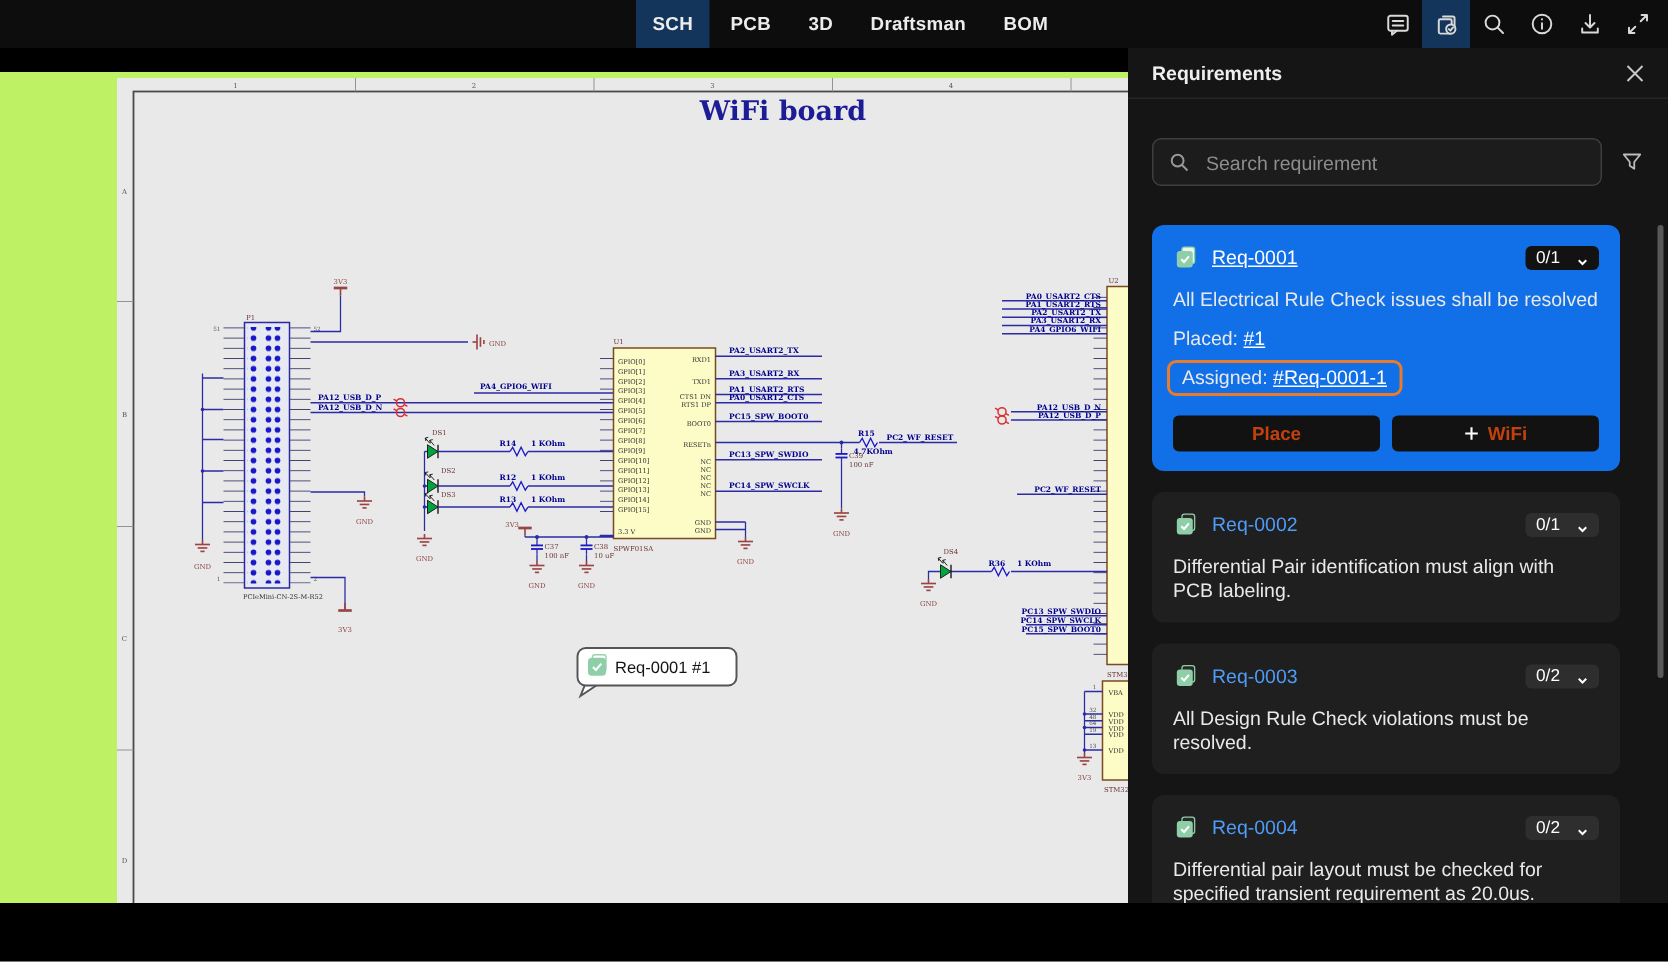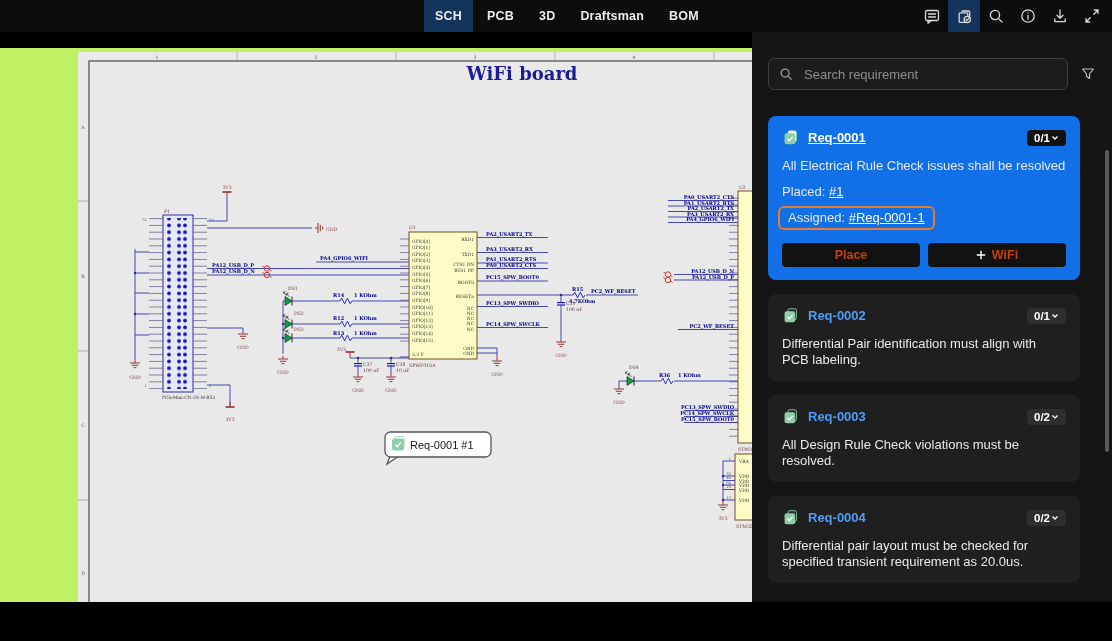--- a/index.html
+++ b/index.html
@@ -36,24 +36,24 @@
   .search-row{display:flex;align-items:center;margin:26px 16px 0 16px;gap:12px;}
   .searchbox{flex:1;display:flex;align-items:center;height:30px;background:#1c1c1c;
              border:1px solid #3e3e3e;border-radius:6px;padding:0 10px;gap:8px;}
   .searchbox input{flex:1;background:transparent;border:0;outline:0;color:#bef264;font-size:13px;min-width:0;}
   .searchbox input::placeholder{color:#8d8d8d;}
   .filter-btn{cursor:pointer;display:flex;align-items:center;}
   .cards{margin-top:26px;padding:0 32px 0 16px;display:flex;flex-direction:column;gap:14px;}
   .card{background:#1f1f1f;border-radius:8px;padding:13px 14px;color:#e9e9e9;}
   .card.selected{background:#1170e8;}
   .card-head{display:flex;align-items:center;gap:9px;}
-  .req-link{font-size:13px;font-weight:700;color:#4f9cf7;text-decoration:none;cursor:pointer;}
+  .req-link{font-size:13px;font-weight:400;color:#4f9cf7;text-decoration:none;cursor:pointer;}
   .selected .req-link{color:#fff;text-decoration:underline;}
-  .badge{margin-left:auto;display:flex;align-items:center;gap:1px;background:#2e2e2e;color:#fff;
-         font-size:11.5px;font-weight:700;padding:2px 7px;border-radius:4px;cursor:pointer;}
+  .badge{margin-left:auto;display:flex;align-items:flex-end;gap:11px;background:#2e2e2e;color:#fff;
+         font-size:11.5px;font-weight:400;padding:2px 7px;border-radius:4px;cursor:pointer;}
   .selected .badge{background:#121212;}
   .card-desc{font-size:13px;line-height:16px;margin-top:12px;}
   .meta-row{margin-top:10px;font-size:13px;}
   .meta-link{color:#fff;text-decoration:underline;cursor:pointer;}
   .assigned-wrap{display:inline-block;border:2px solid #e87b2c;border-radius:6px;
                  padding:2px 8px 3px 8px;margin-top:7px;margin-left:-4px;font-size:13px;}
   .btn-row{display:flex;gap:8px;margin-top:13px;}
   .btn{flex:1;height:24px;background:#121212;border-radius:4px;color:#c2410c;font-size:12.5px;
        font-weight:700;display:flex;align-items:center;justify-content:center;gap:6px;cursor:pointer;}
   .scrollbar{position:absolute;right:3px;top:118px;width:4px;height:302px;background:#585858;border-radius:2px;}
@@ -398,20 +398,28 @@
           <rect x="10" y="4.5" width="9" height="11" rx="1.5" fill="#fff" stroke="#9ad0b0" stroke-width="0.9"></rect>
           <rect x="7" y="6.5" width="12" height="12" rx="2.5" fill="#8ecfa8"></rect>
           <path d="M10.3,12.6 l2,2 l3.6,-4.2" stroke="#fff" stroke-width="1.4" fill="none"></path>
         </g>
         <text x="25" y="16.5" style="font:11px 'Liberation Sans',sans-serif;fill:#151515">Req-0001 #1</text>
       </g>
     </svg>
   </main>
 
   <aside class="panel">
+    <div class="panel-header">
+      <div class="panel-title">Requirements</div>
+      <div class="close-btn">
+        <svg width="12" height="12" viewBox="0 0 12 12">
+          <path d="M1,1 L11,11 M11,1 L1,11" stroke="#c9c9c9" stroke-width="1.3"></path>
+          </svg>
+      </div>
+    </div>
 
     <div class="search-row">
       <div class="searchbox">
         <svg width="15" height="15" viewBox="0 0 16 16">
           <circle cx="6.5" cy="6.5" r="4.2" stroke="#9a9a9a" fill="none" stroke-width="1.4"></circle>
           <path d="M9.8,9.8 L13.5,13.5" stroke="#9a9a9a" stroke-width="1.4"></path>
           </svg>
         <input type="text" placeholder="Search requirement" style="">
       </div>
       <div class="filter-btn">

